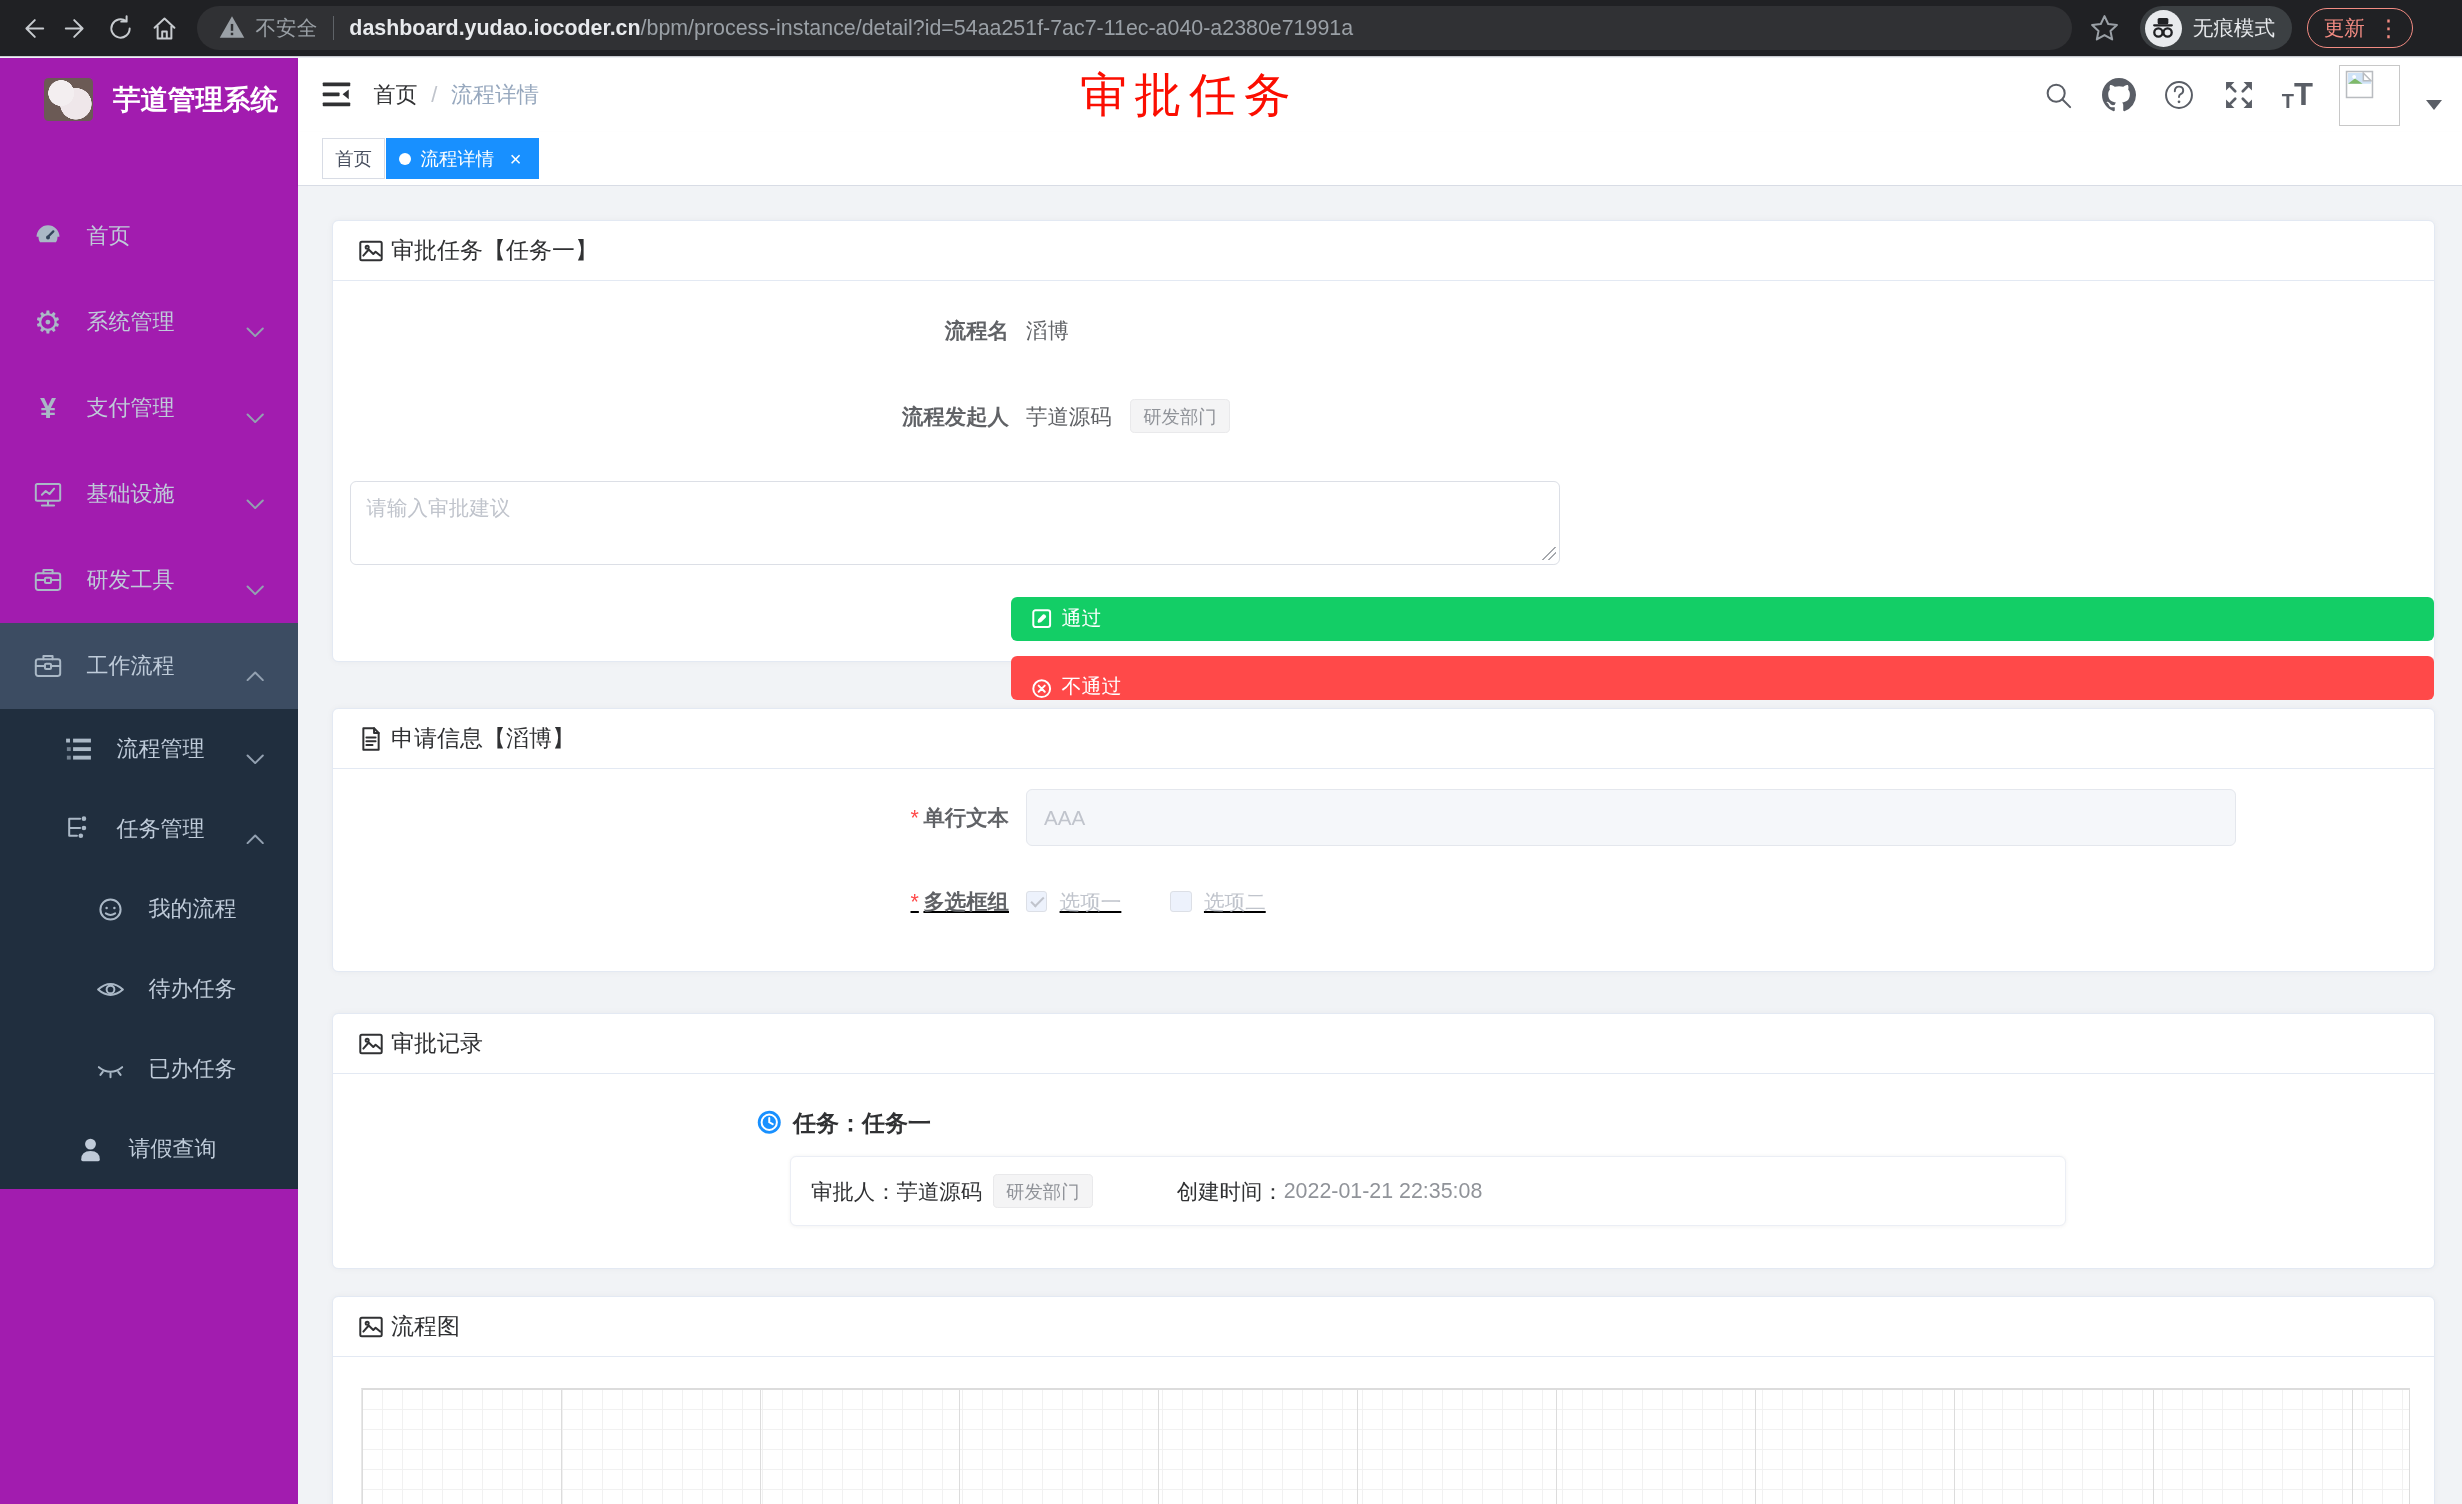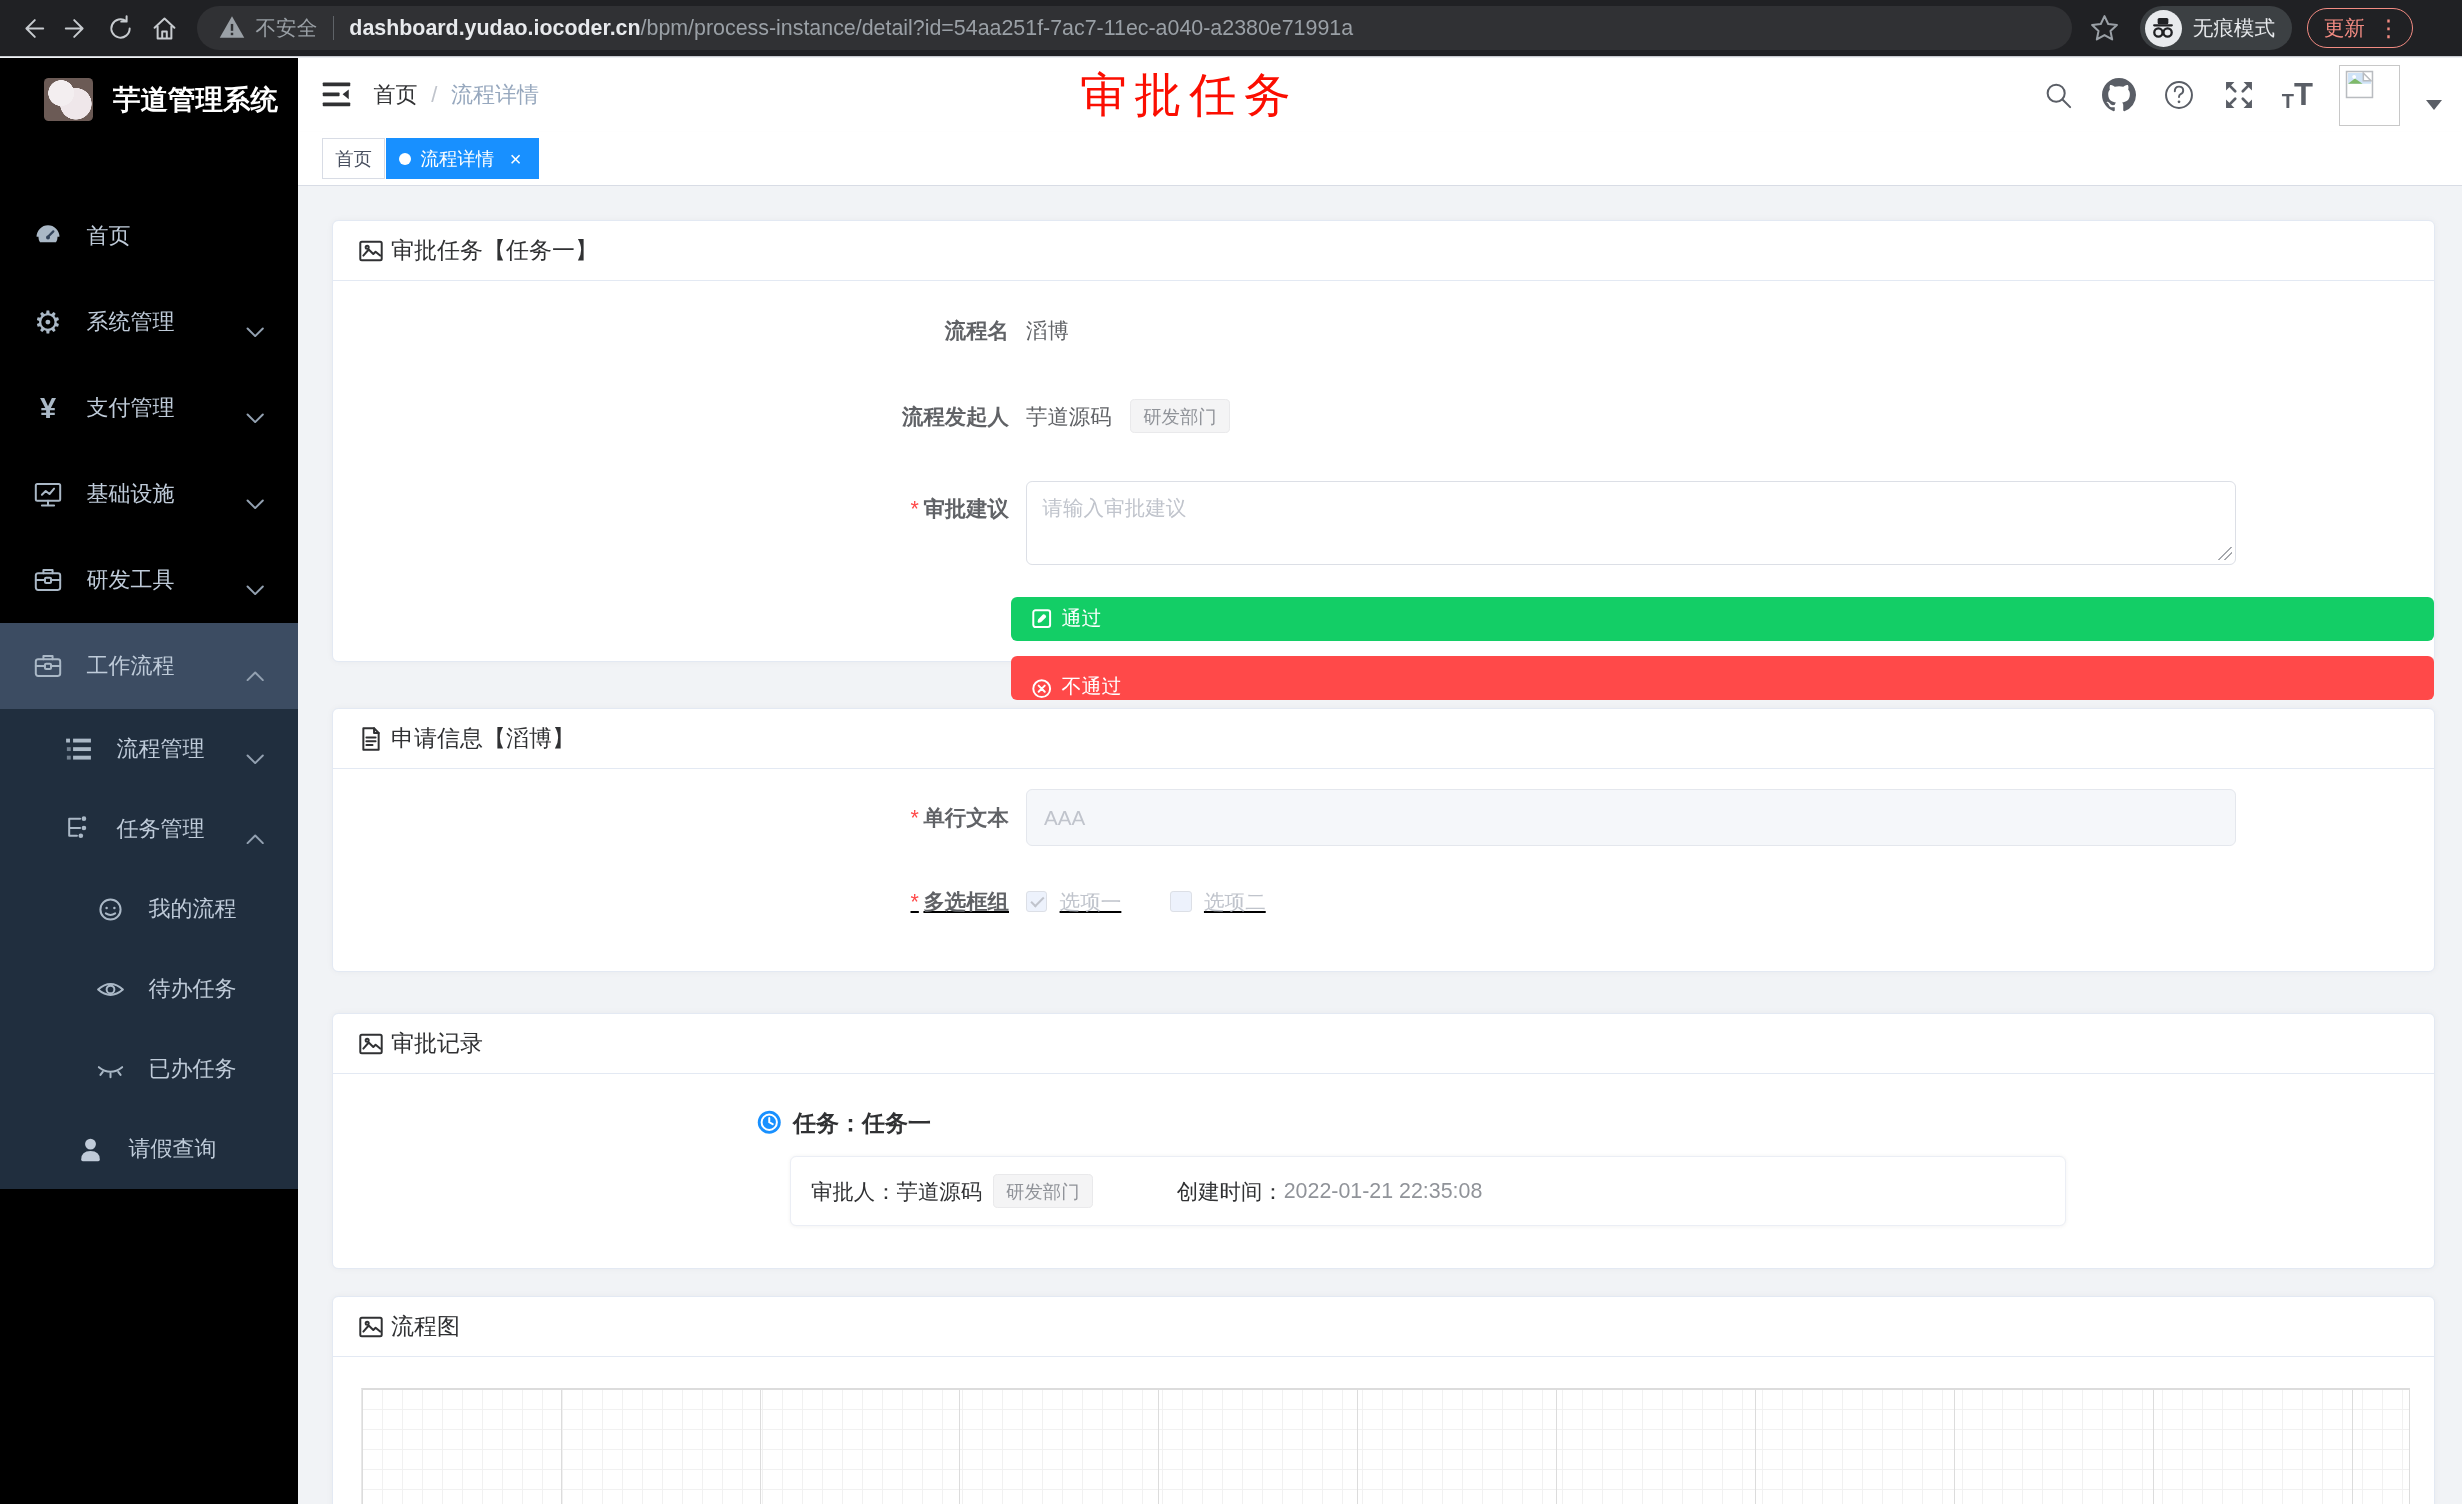--- a/index.html
+++ b/index.html
@@ -18,21 +18,21 @@
   .url .domain { color:#e8eaed; font-weight:700; }
   .url .path { color:#9aa0a6; }
   .star { margin-left:17px; color:#9aa0a6; }
   .incog { margin-left:20px; height:44px; border-radius:22px; background:#3c4043; display:flex; align-items:center; padding:0 17px 0 4.6px; gap:10.7px; }
   .incog .circ { width:37px; height:37px; border-radius:50%; background:#e8eaed; display:flex; align-items:center; justify-content:center; color:#202124; }
   .incog .txt { color:#e8eaed; font-size:20.6px; }
   .updpill { margin-left:15.3px; height:40px; border:1.5px solid #f28b82; border-radius:21.4px; display:flex; align-items:center; gap:12.2px; padding:0 12.2px 0 15.3px; color:#f28b82; font-size:20.6px; }
   .updpill .dots { font-size:23px; letter-spacing:0; line-height:1; }
 
   
-  .sidebar { position:absolute; left:0; top:58px; width:298px; height:1447px; background:#000000; color:#bfcbd9; }
+  .sidebar { position:absolute; left:0; top:58px; width:298px; height:1447px; background:#a21caf; color:#bfcbd9; }
   .logo { display:flex; align-items:center; gap:20px; padding:20px 0 18.4px 44px; }
   .logo .logo-img { width:49px; height:43px; border-radius:4.6px; background:
       radial-gradient(circle at 35% 35%, #f3eef0 0 30%, transparent 31%),
       radial-gradient(circle at 65% 60%, #efe7ea 0 38%, transparent 39%),
       #6b5a55; }
   .logo .logo-title { color:#fff; font-size:27.5px; font-weight:700; }
   .menu { position:absolute; left:0; top:135px; width:298px; }
   .s-item { position:relative; height:86px; display:flex; align-items:center; padding-left:31px; gap:21.4px; font-size:22px; color:#bfcbd9; cursor:pointer; }
   .s-item .s-ico { width:34px; display:flex; justify-content:center; color:#aab8c6; flex:none; }
   .s-item.active-parent { background:#3c4c62; }
@@ -458,21 +458,20 @@
         <div class="row-gap"></div>
         <div class="form-row">
           <span class="form-label">流程发起人</span>
           <span class="form-ctl">
             <span>芋道源码</span>
             <span class="tag-info">研发部门</span>
           </span>
         </div>
         <div class="row-gap"></div>
         <div class="form-row" style="align-items:flex-start;height:auto">
-          <span class="form-label" style="padding-top:13.8px"><span class="req">*</span><span>审批建议</span></span>
           <span class="form-ctl">
             <span class="txtarea" title="请输入审批建议">
               <span>请输入审批建议</span>
               <span class="grip"></span>
             </span>
           </span>
         </div>
         <div class="btnrow">
           <button class="btn btn-pass">
             <svg class="ln" width="21.4" height="21.4" viewBox="0 0 28 28">

